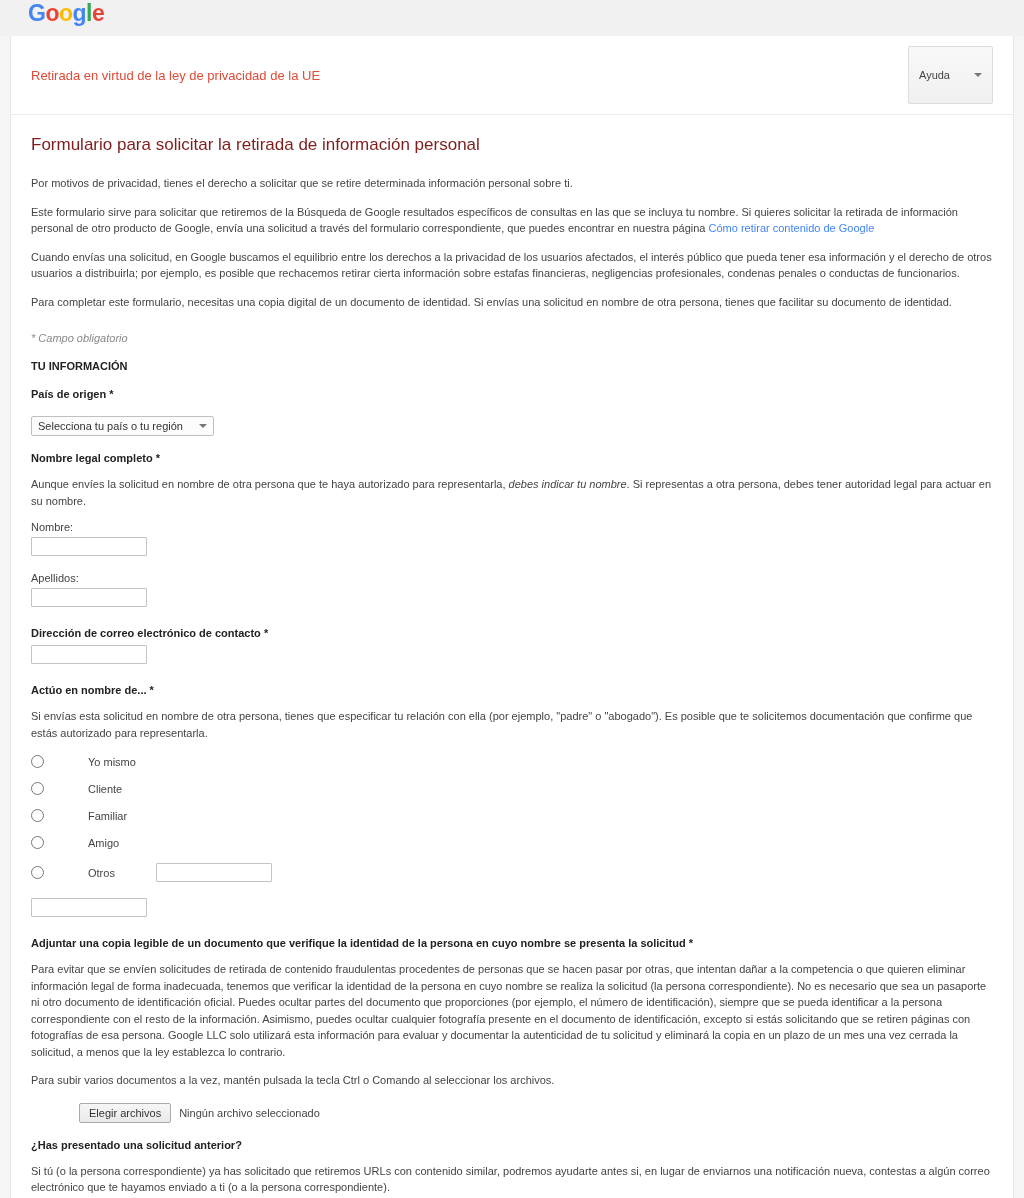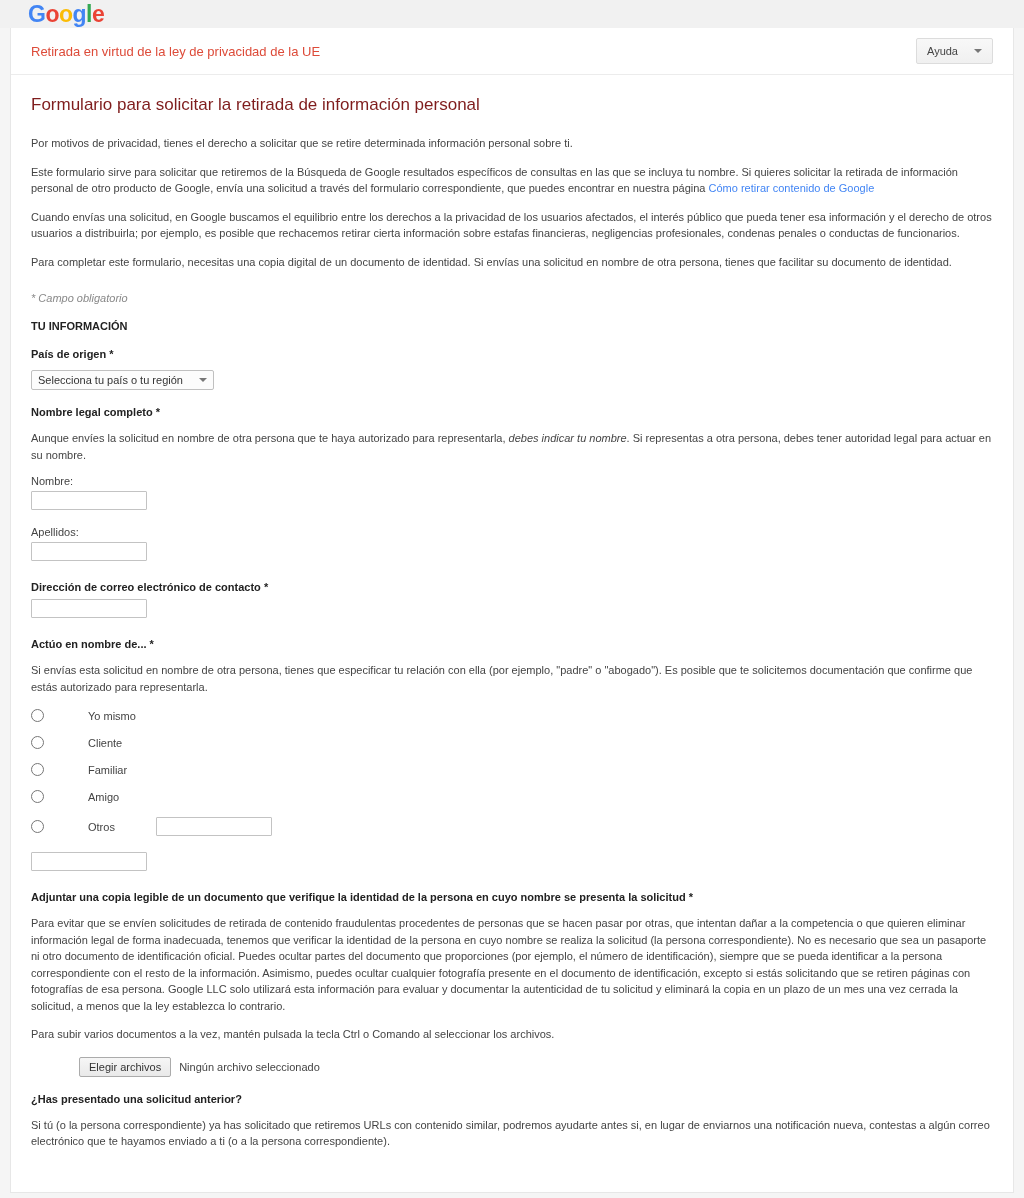--- a/index.html
+++ b/index.html
@@ -4,44 +4,44 @@
 <style>
   * { box-sizing: border-box; }
   html, body { margin: 0; padding: 0; }
   body {
     width: 1024px; height: 1198px; overflow: hidden;
     background: #f5f5f5;
     font-family: "Liberation Sans", sans-serif;
     color: #444; font-size: 11px;
   }
   
-  .topband { height: 28px; background: #f1f1f1; display: flex; align-items: center; padding-left: 28px; }
+  .topband { height: 36px; background: #f1f1f1; display: flex; align-items: flex-start; padding-left: 28px; }
   .logo { font-size: 23px; letter-spacing: -0.5px; font-weight: bold; cursor: default; }
   .logo .c-b1 { color: #4285F4; } .logo .c-r1 { color: #EA4335; }
   .logo .c-y  { color: #FBBC05; } .logo .c-b2 { color: #4285F4; }
   .logo .c-g  { color: #34A853; } .logo .c-r2 { color: #EA4335; }
 
   
   .page { margin: 0 10px; background: #fff; border: 1px solid #e7e7e7; border-top: none; min-height: 1158px; }
   .titlebar { display: flex; justify-content: space-between; align-items: center; padding: 10px 20px; border-bottom: 1px solid #ececec; }
   .titlebar-title { color: #dd4b39; font-size: 13px; }
-  .help-btn { display: inline-flex; align-items: center; gap: 16px; background: linear-gradient(#f8f8f8, #f0f0f0); border: 1px solid #dcdcdc; border-radius: 2px; padding: 6px 10px; font-size: 11px; color: #444; cursor: pointer; justify-content: space-between; }
+  .help-btn { display: inline-flex; align-items: center; gap: 24px; background: linear-gradient(#f8f8f8, #f0f0f0); border: 1px solid #dcdcdc; border-radius: 2px; padding: 22px 10px; font-size: 11px; color: #444; cursor: pointer; justify-content: space-between; }
   .caret { width: 0; height: 0; border-left: 4px solid transparent; border-right: 4px solid transparent; border-top: 4px solid #777; }
 
   .content { padding: 4px 20px 30px; }
   h1 { font-size: 17px; font-weight: 400; color: #7f1d1d; margin: 16px 0 20px; }
   p { margin: 12px 0; line-height: 1.5; }
   .note { color: #888; font-style: italic; margin: 22px 0 10px; }
   .sec-title { font-weight: bold; color: #222; margin: 16px 0 12px; }
   .fld-label { font-weight: bold; color: #222; margin: 16px 0 4px; }
   .plain-label { margin: 12px 0 2px; }
   a { color: #4285f4; text-decoration: none; cursor: pointer; }
 
   .txt { width: 116px; height: 19px; border: 1px solid #c3c3c3; border-radius: 1px; background: #fff; margin: 2px 0 4px; padding: 1px 4px; font: inherit; }
-  .select-box { display: inline-flex; align-items: center; gap: 16px; border: 1px solid #c0c0c0; border-radius: 2px; background: #fcfcfc; padding: 3px 6px; color: #333; cursor: pointer; margin-top: 6px; }
+  .select-box { display: inline-flex; align-items: center; gap: 16px; border: 1px solid #c0c0c0; border-radius: 2px; background: #fcfcfc; padding: 3px 6px; color: #333; cursor: pointer; margin-top: 12px; }
 
   .radio-row { display: flex; align-items: center; margin: 14px 0; gap: 37px; }
   .radio-row input { margin: 0 7px 0 0; }
   .radio-row .txt { margin: 0 0 0 4px; }
 
   .upload-row { display: flex; align-items: center; gap: 8px; margin: 14px 0; padding-left: 48px; }
   .file-btn { border: 1px solid #ababab; border-radius: 2px; background: linear-gradient(#f6f6f6, #e9e9e9); padding: 3px 9px; font: inherit; color: #333; cursor: pointer; }
 </style>
 </head>
 <body>

